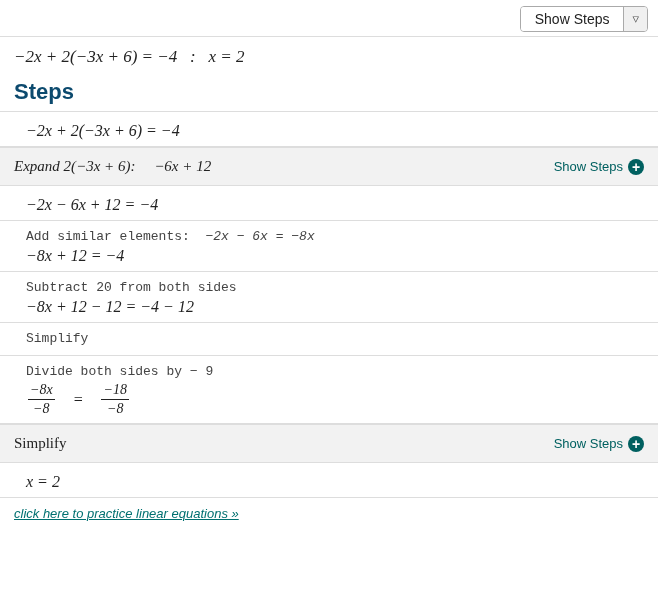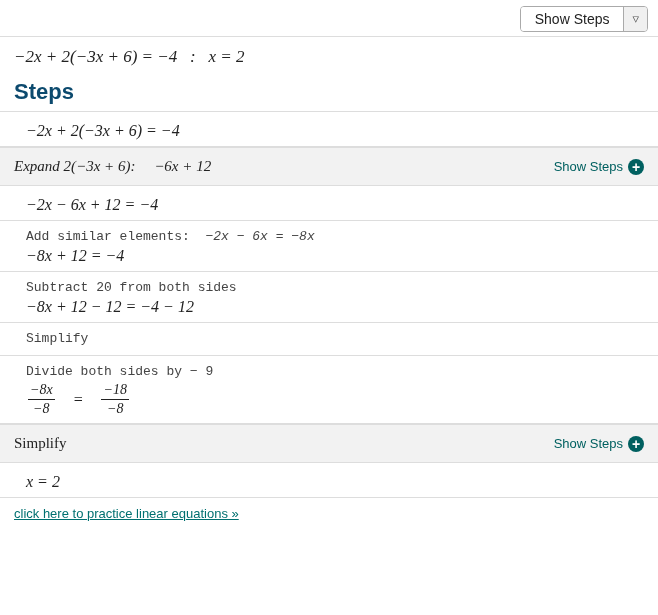--- a/index.html
+++ b/index.html
@@ -143,20 +143,21 @@
       padding: 1px 2px 0 2px;
     }
 
     .practice-link {
       display: block;
       padding: 8px 14px 10px 14px;
       color: #007070;
       font-family: Arial, sans-serif;
       font-size: 13px;
       text-decoration: underline;
+      font-style: italic;
       cursor: pointer;
     }
 
     
     .math {
       font-style: italic;
     }
   </style>
 </head>
 <body>

